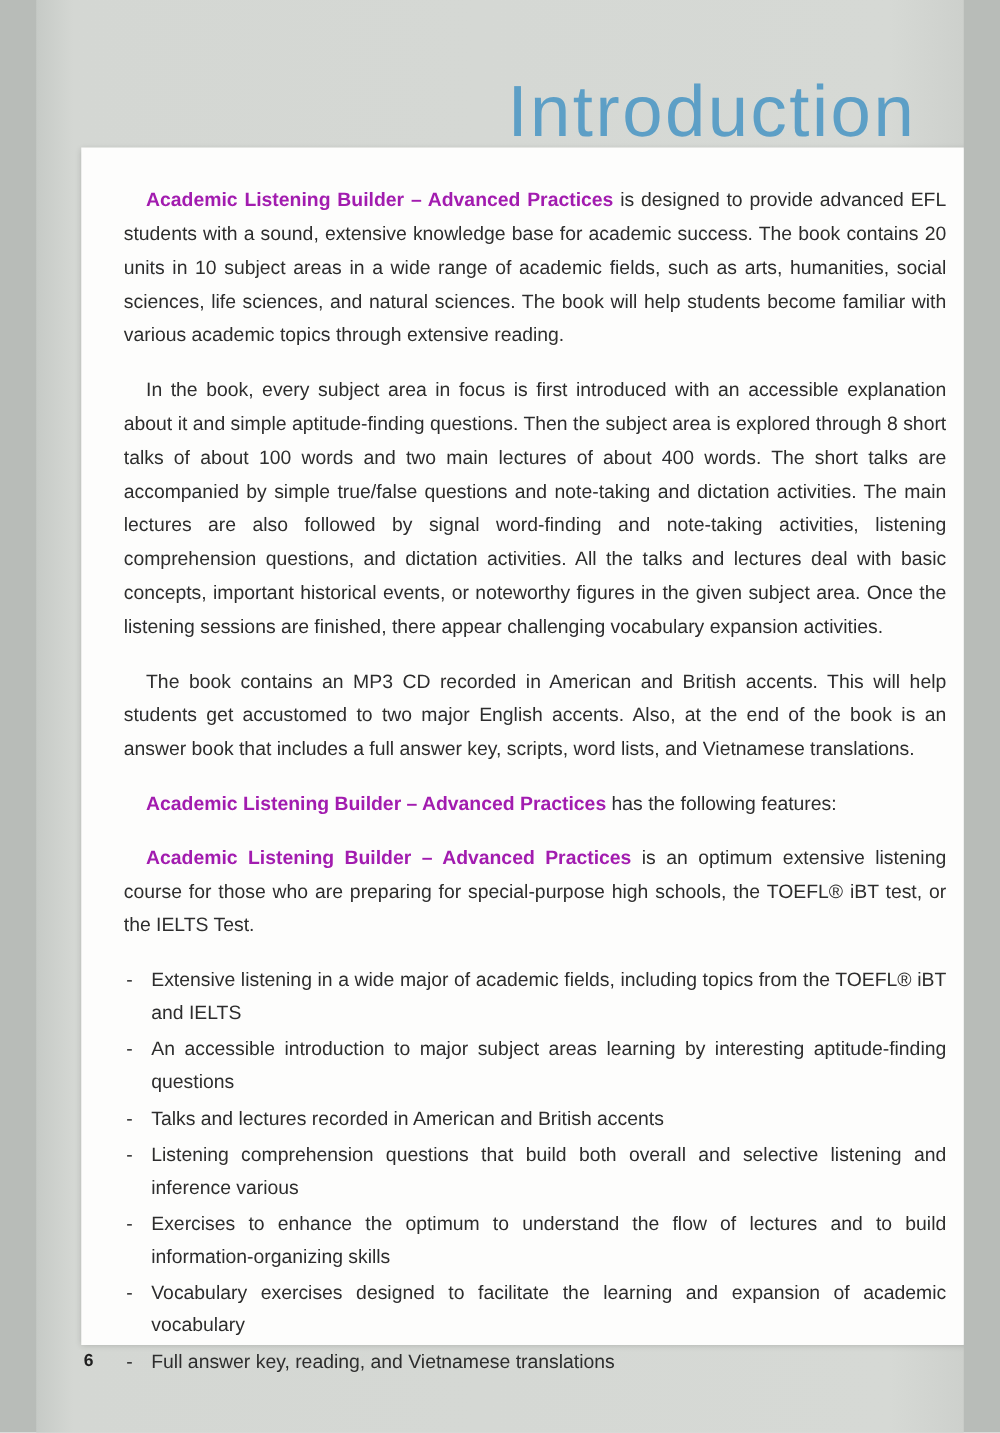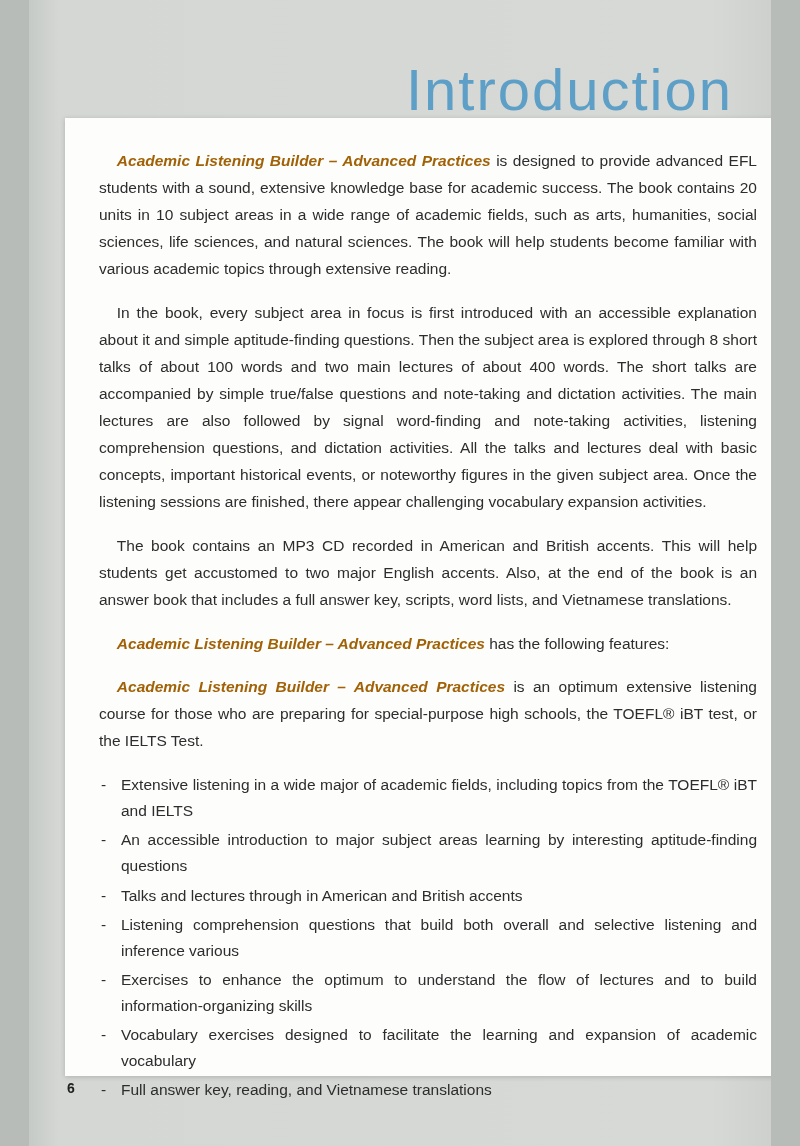--- a/index.html
+++ b/index.html
@@ -42,22 +42,21 @@
     margin: 0 0 17px 0;
     font-size: 15.5px;
     line-height: 1.74;
     color: #2d2d2d;
     text-align: justify;
     text-indent: 1.15em;
   }
 
   .lead-emphasis {
     font-weight: bold;
-    font-style: italic;
-    color: #a16207;
+    color: #a21caf;
   }
 
   .features {
     margin: 2px 0 0 0;
     padding: 0;
     list-style: none;
   }
 
   .feature-item {
     display: flex;
@@ -110,21 +109,21 @@
       <li class="feature-item">
         <span class="feature-marker">-</span>
         <span class="feature-text">Extensive listening in a wide major of academic fields, including topics from the TOEFL® iBT and IELTS</span>
       </li>
       <li class="feature-item">
         <span class="feature-marker">-</span>
         <span class="feature-text">An accessible introduction to major subject areas learning by interesting aptitude-finding questions</span>
       </li>
       <li class="feature-item">
         <span class="feature-marker">-</span>
-        <span class="feature-text">Talks and lectures through in American and British accents</span>
+        <span class="feature-text">Talks and lectures recorded in American and British accents</span>
       </li>
       <li class="feature-item">
         <span class="feature-marker">-</span>
         <span class="feature-text">Listening comprehension questions that build both overall and selective listening and inference various</span>
       </li>
       <li class="feature-item">
         <span class="feature-marker">-</span>
         <span class="feature-text">Exercises to enhance the optimum to understand the flow of lectures and to build information-organizing skills</span>
       </li>
       <li class="feature-item">

